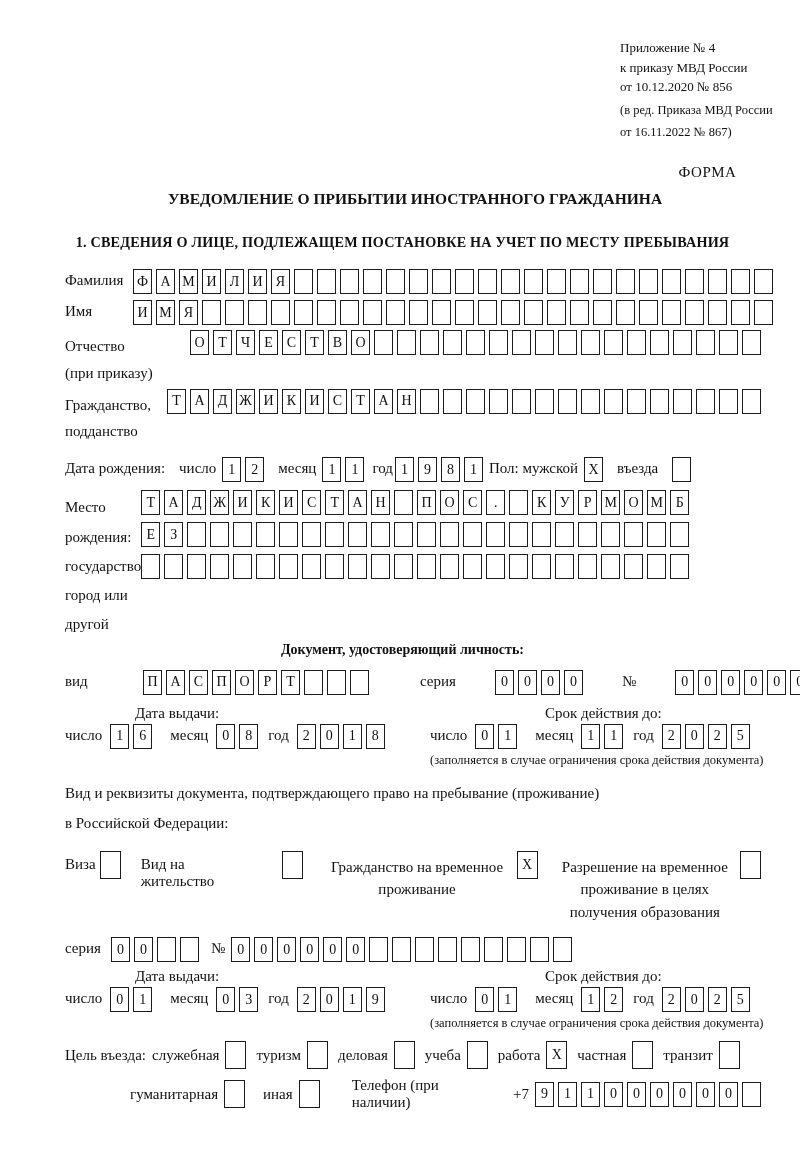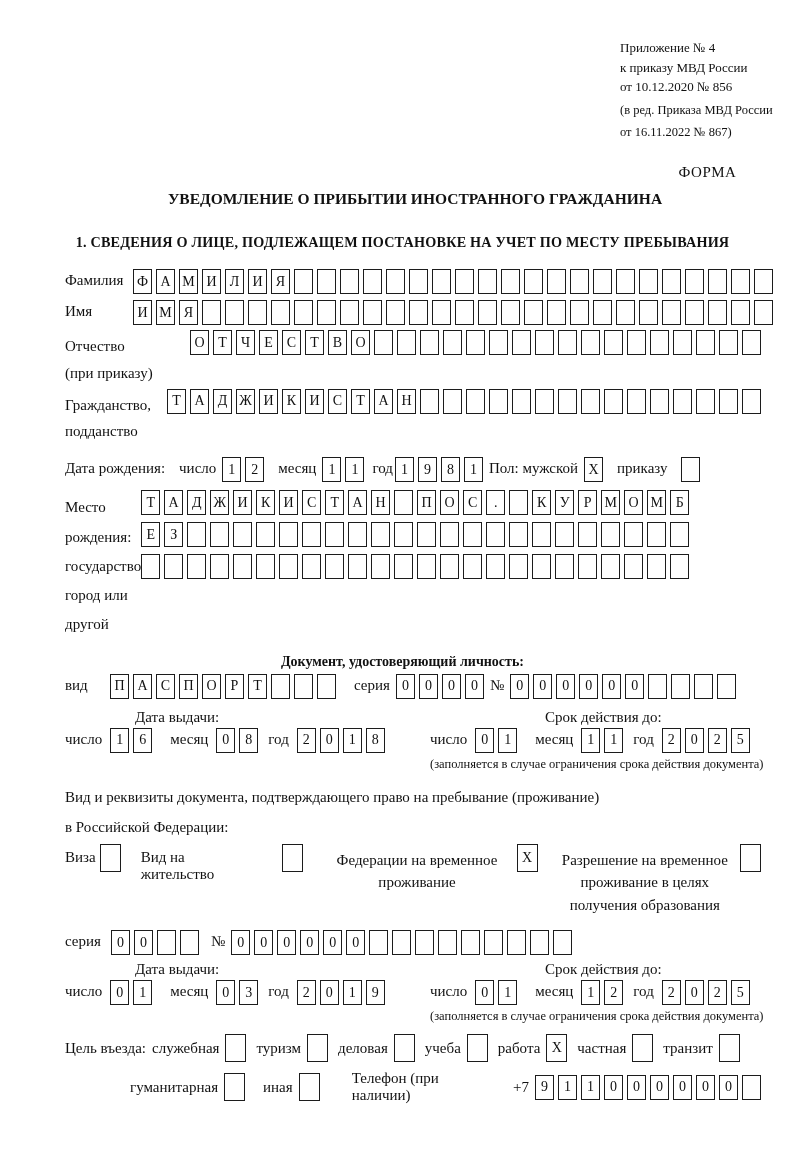--- a/index.html
+++ b/index.html
@@ -227,21 +227,21 @@
     <div class="cells">
         <span class="cell">1</span>
         <span class="cell">9</span>
         <span class="cell">8</span>
         <span class="cell">1</span>
       </div>
     <div class="inlab" style="padding-left:2px;">Пол: мужской</div>
     <div class="cells">
         <span class="cell">X</span>
       </div>
-    <div class="inlab">приказу</div>
+    <div class="inlab">въезда</div>
     <div class="cells" style="margin-left:8px;">
         <span class="cell"></span>
       </div>
   </div>
 
   <div class="frow" style="margin-top:8px;">
     <div class="lab2" style="width:140px; line-height:1.95;">
       <div>Место рождения:</div>
       <div>государство</div>
       <div>город или другой</div>
@@ -321,23 +321,23 @@
           <span class="cell"></span>
           <span class="cell"></span>
           <span class="cell"></span>
           <span class="cell"></span>
           <span class="cell"></span>
           <span class="cell"></span>
         </div>
     </div>
   </div>
 
-  <div class="center bold" style="font-size:14px; margin-top:14px; margin-left:-25px;">Документ, удостоверяющий личность:</div>
-
-  <div class="frow" style="margin-top:4px;">
+  <div class="center bold" style="font-size:14px; margin-top:2px; margin-left:-25px;">Документ, удостоверяющий личность:</div>
+
+  <div class="frow" style="margin-top:12px;gap:33px;">
     <div class="lab" style="width:45px;">вид</div>
     <div class="cells">
         <span class="cell">П</span>
         <span class="cell">А</span>
         <span class="cell">С</span>
         <span class="cell">П</span>
         <span class="cell">О</span>
         <span class="cell">Р</span>
         <span class="cell">Т</span>
         <span class="cell"></span>
@@ -412,30 +412,30 @@
       </div>
       <div class="note" style="margin-top:4px;">(заполняется в случае ограничения срока действия документа)</div>
     </div>
   </div>
 
   <div style="margin-top:10px; line-height:2;">
     <div>Вид и реквизиты документа, подтверждающего право на пребывание (проживание)</div>
     <div>в Российской Федерации:</div>
   </div>
 
-  <div class="opt" style="margin-top:2px;">
+  <div class="opt" style="margin-top:13px;">
     <span class="optlab">Виза</span>
     <span class="cells big" style="margin-left:4px;">
         <span class="cell"></span>
       </span>
     <span class="optlab" style="margin-left:16px;">Вид на жительство</span>
     <span class="cells big" style="margin-left:22px;">
         <span class="cell"></span>
       </span>
-    <span class="optwrap" style="width:190px; margin-left:16px;">Федерации на временное проживание</span>
+    <span class="optwrap" style="width:190px; margin-left:16px;">Гражданство на временное проживание</span>
     <span class="cells big" style="margin-left:6px;">
         <span class="cell">X</span>
       </span>
     <span class="optwrap" style="width:185px; margin-left:12px;">Разрешение на временное проживание в целях получения образования</span>
     <span class="cells big" style="margin-left:4px;">
         <span class="cell"></span>
       </span>
   </div>
 
   <div class="frow" style="margin-top:14px;">

